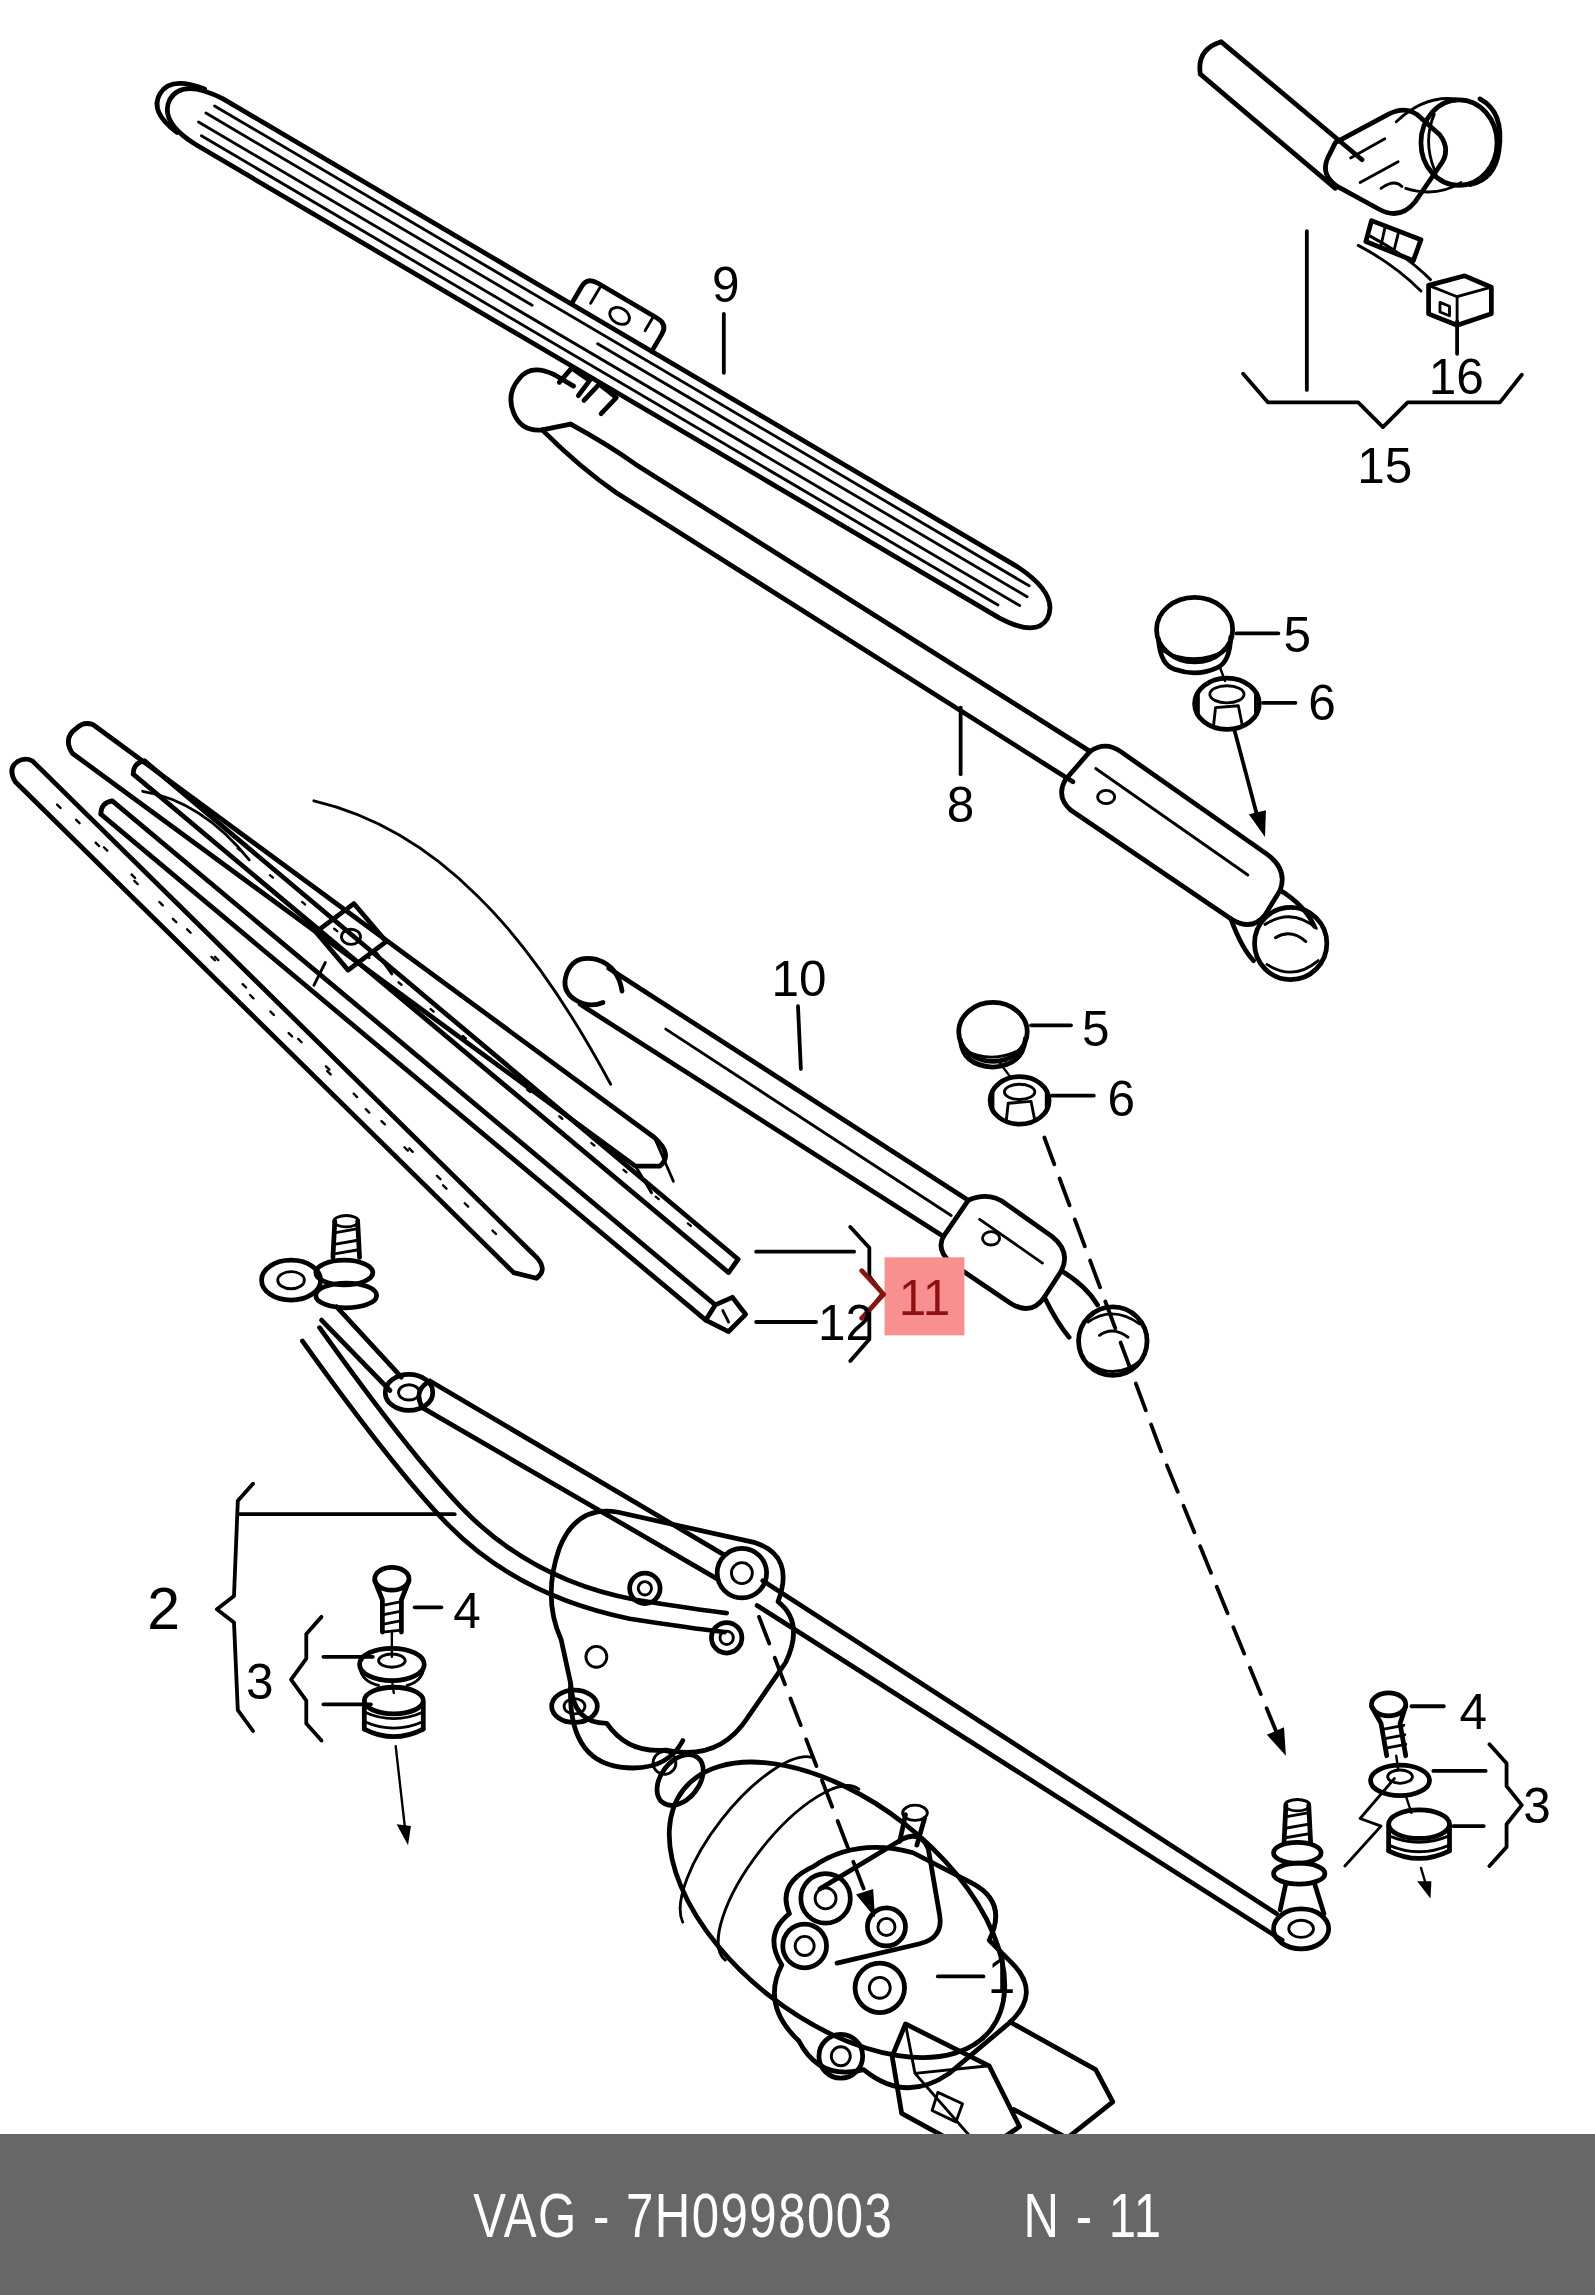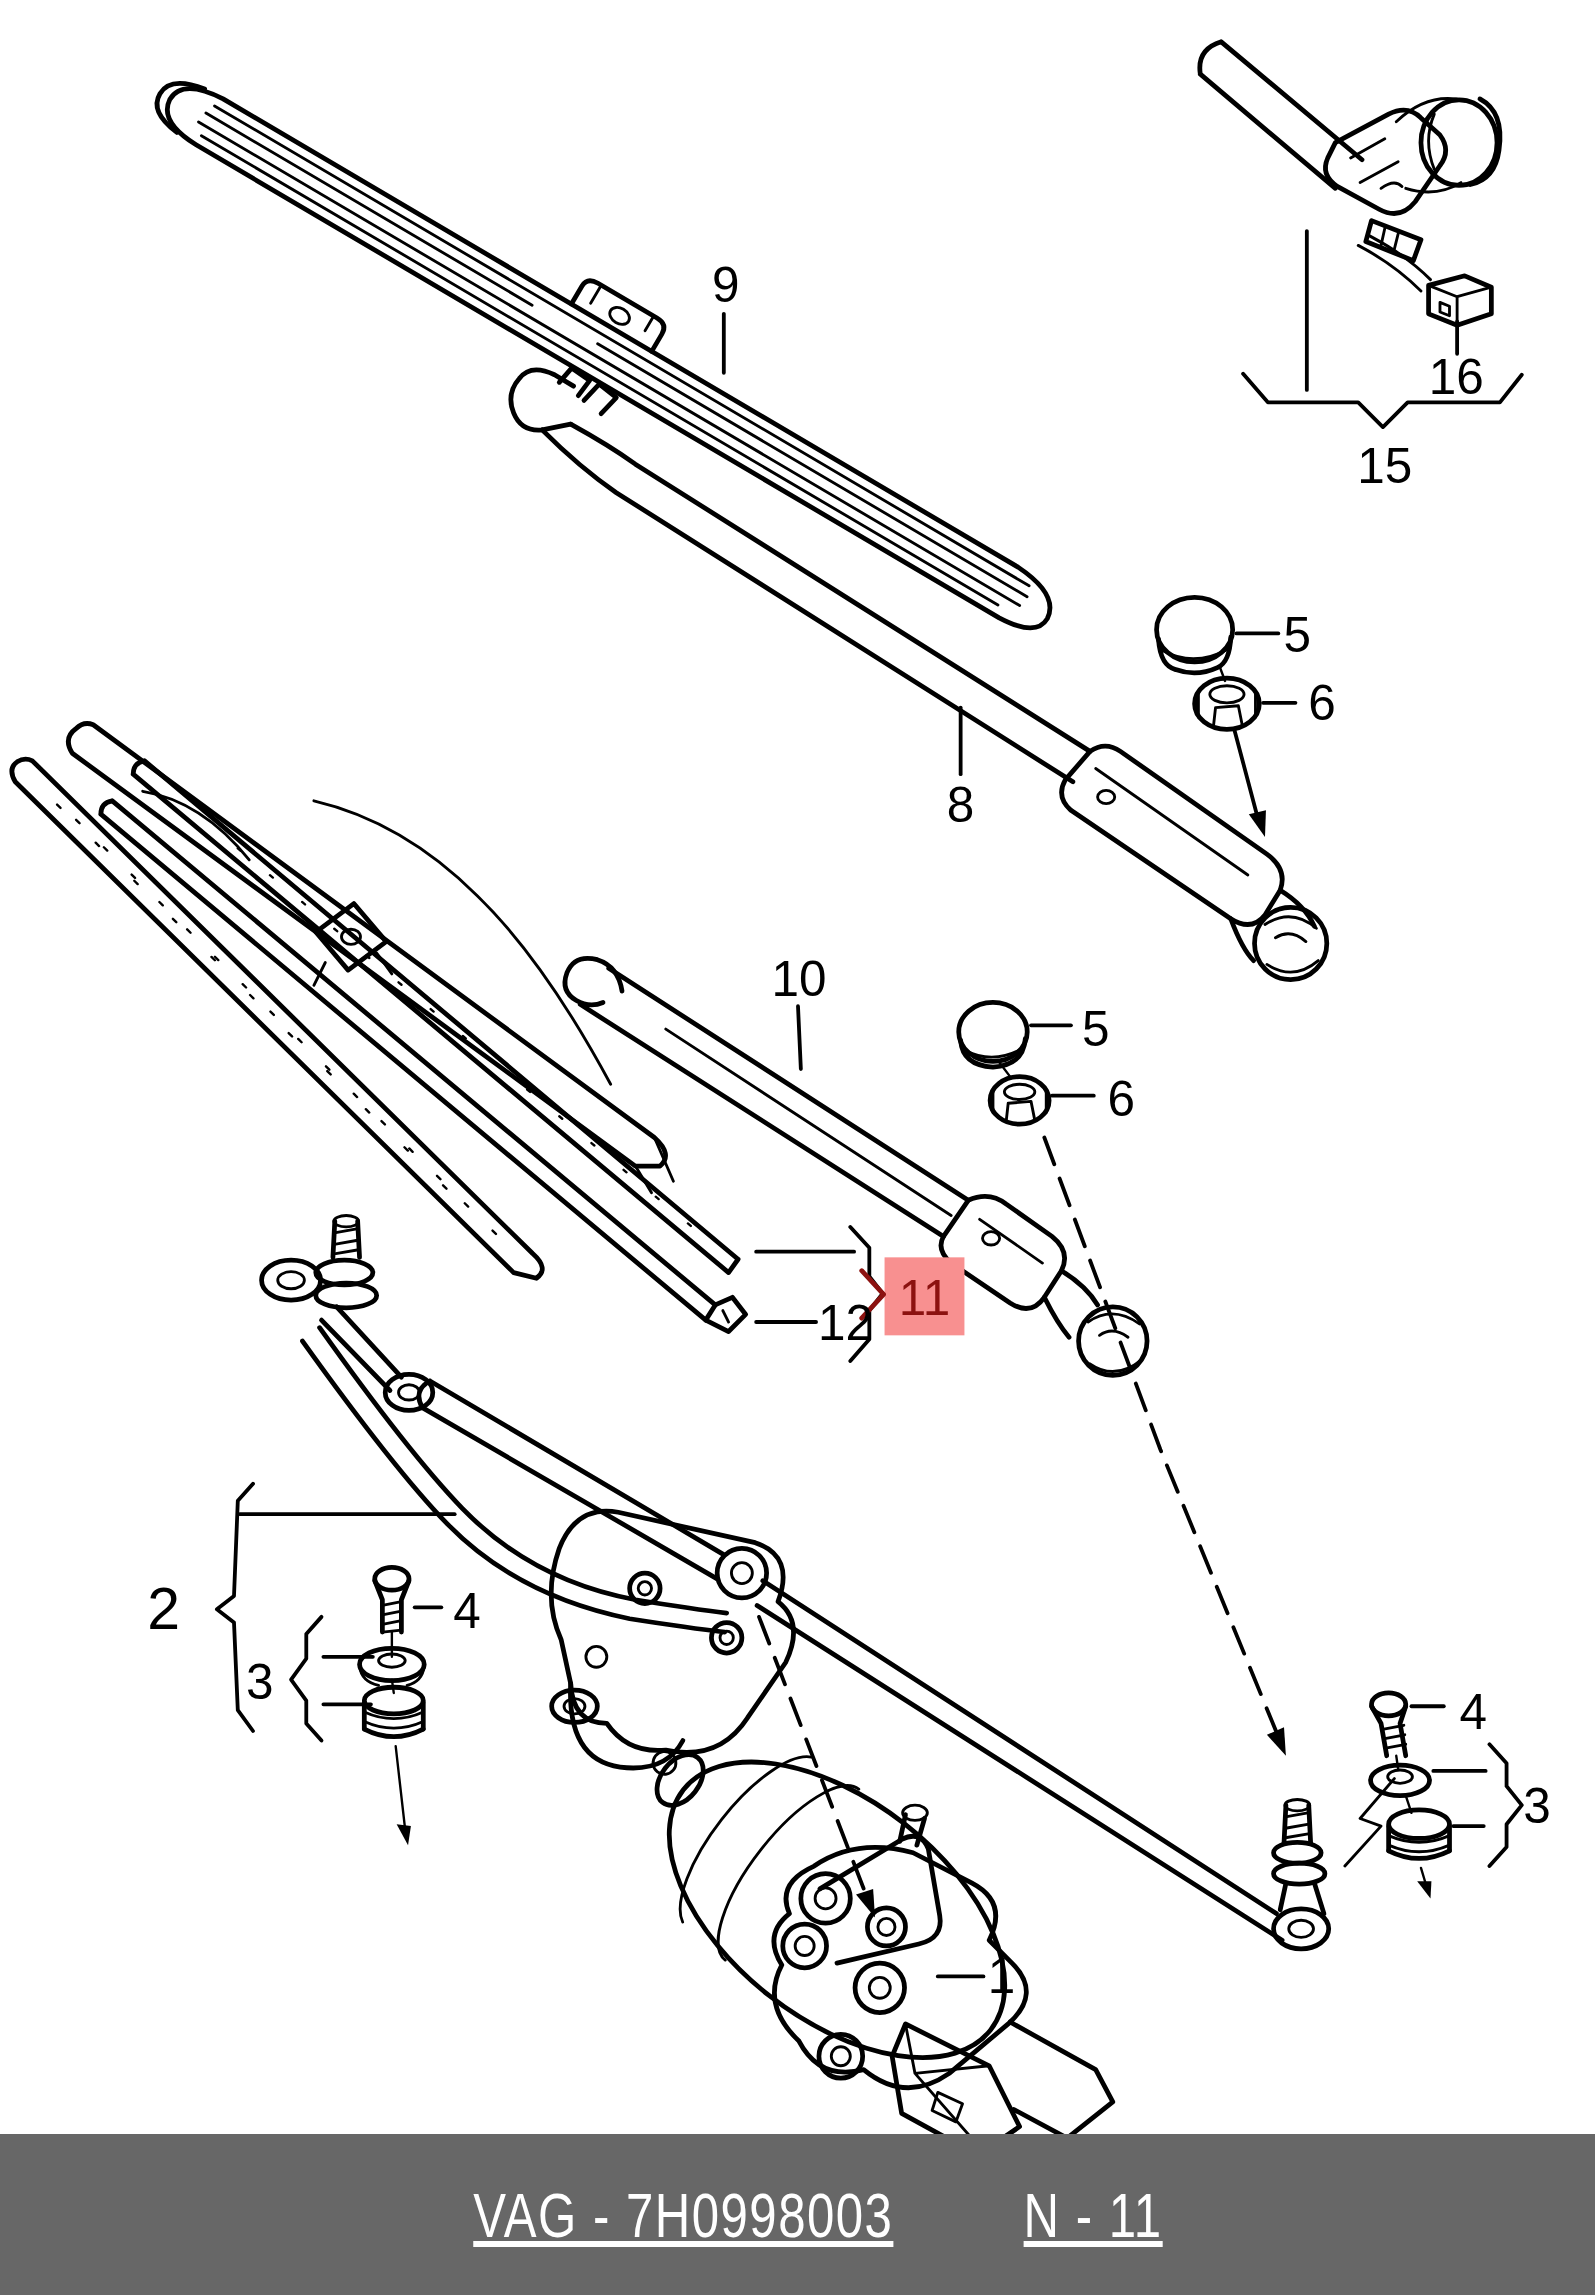--- a/index.html
+++ b/index.html
@@ -8,21 +8,21 @@
   svg{position:absolute;left:0;top:0;}
   .ink{stroke:#000;fill:none;stroke-width:5;stroke-linecap:round;stroke-linejoin:round;}
   .thin{stroke:#000;fill:none;stroke-width:3;stroke-linecap:round;stroke-linejoin:round;}
   .pin{stroke:#000;fill:none;stroke-width:2.5;stroke-linecap:round;}
   .lead{stroke:#000;fill:none;stroke-width:4;stroke-linecap:round;stroke-linejoin:round;}
   .dashlead{stroke:#000;fill:none;stroke-width:4;stroke-dasharray:30 16;stroke-linecap:round;}
   .callout{font-family:"Liberation Sans", sans-serif;font-size:52px;fill:#000;
            text-anchor:middle;}
   .footer{position:absolute;left:0;bottom:0;width:1596px;height:161px;
           display:flex;align-items:center;justify-content:center;gap:52px;
-          background:#676767;color:#fff;text-decoration:underline;}
+          background:#676767;color:#fff;}
   .footer .ftxt{font-size:63px;letter-spacing:1.9px;transform:scaleX(0.78);
                 white-space:nowrap;}
 </style>
 </head>
 <body>
 
 <div class="stage">
 
 <svg width="1596" height="2295" viewBox="0 0 1678 2413">
 

